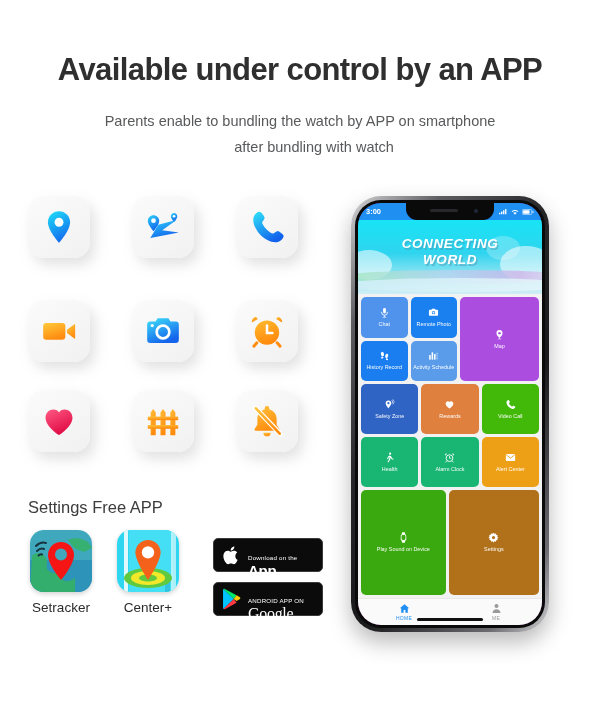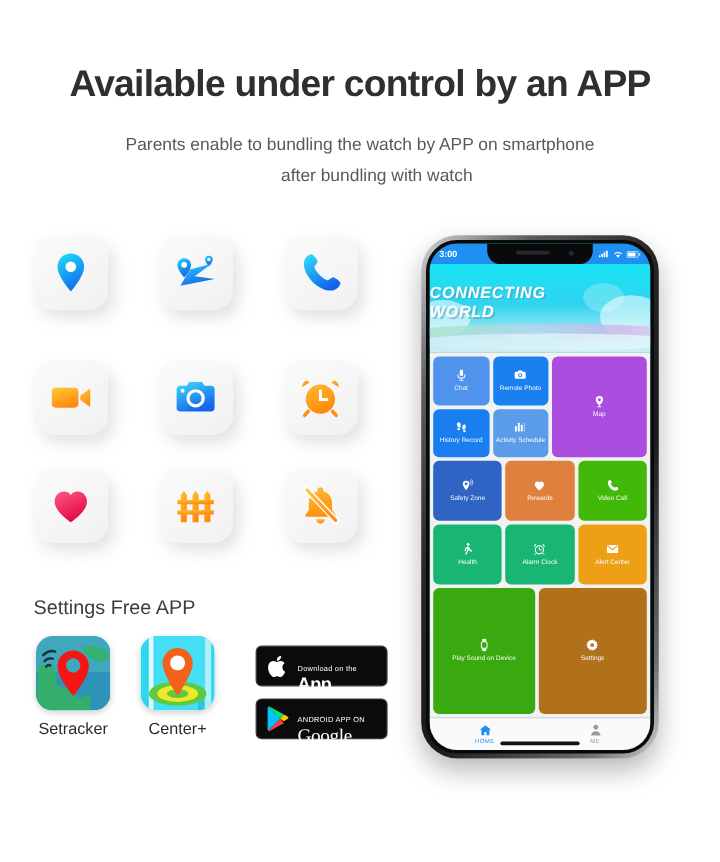--- a/index.html
+++ b/index.html
@@ -73,21 +73,21 @@
     padding: 4px;
     box-shadow: 0 10px 22px rgba(0,0,0,0.28);
   }
   .phone-inner {
     width: 100%; height: 100%; border-radius: 26px;
     background: #0a0a0a; padding: 3px;
     position: relative; overflow: hidden;
   }
   .screen {
     width: 100%; height: 100%; border-radius: 23px;
-    background: #0f766e; overflow: hidden; position: relative;
+    background: #701a75; overflow: hidden; position: relative;
     display: flex; flex-direction: column;
   }
   .notch {
     position: absolute; top: 0; left: 50%; transform: translateX(-50%);
     width: 88px; height: 17px; background: #0a0a0a;
     border-bottom-left-radius: 11px; border-bottom-right-radius: 11px; z-index: 9;
   }
   .notch .spk {
     position: absolute; top: 6px; left: 24px; width: 28px; height: 3px;
     background: #28282c; border-radius: 2px;
@@ -107,21 +107,21 @@
   .sb-right svg { display: block; }
 
   
   .banner {
     height: 74px; flex: 0 0 auto; position: relative; overflow: hidden;
     background: linear-gradient(180deg,#18e4f5 0%,#2fd4ef 45%,#9fe6f2 78%,#cfeef6 100%);
   }
   .banner .cloud { position: absolute; background: rgba(255,255,255,0.55); border-radius: 50%; }
   .banner-title {
     position: absolute; top: 16px; left: 0; width: 100%;
-    text-align: left; color: #fff; font-weight: bold; font-style: italic;
+    text-align: center; color: #fff; font-weight: bold; font-style: italic;
     font-size: 13.5px; line-height: 16px; letter-spacing: 0.6px;
     text-shadow: 1.5px 1.5px 0 rgba(80,140,170,0.45);
   }
   .banner .wave { position: absolute; left: -10%; width: 130%; height: 14px; border-radius: 50%; }
 
   
   .tiles { flex: 1 1 auto; padding: 3px; display: flex; flex-direction: column; gap: 3px; background: #f2f2f2; }
   .trow { display: flex; gap: 3px; }
   .tile {
     border-radius: 5px; color: #fff;

